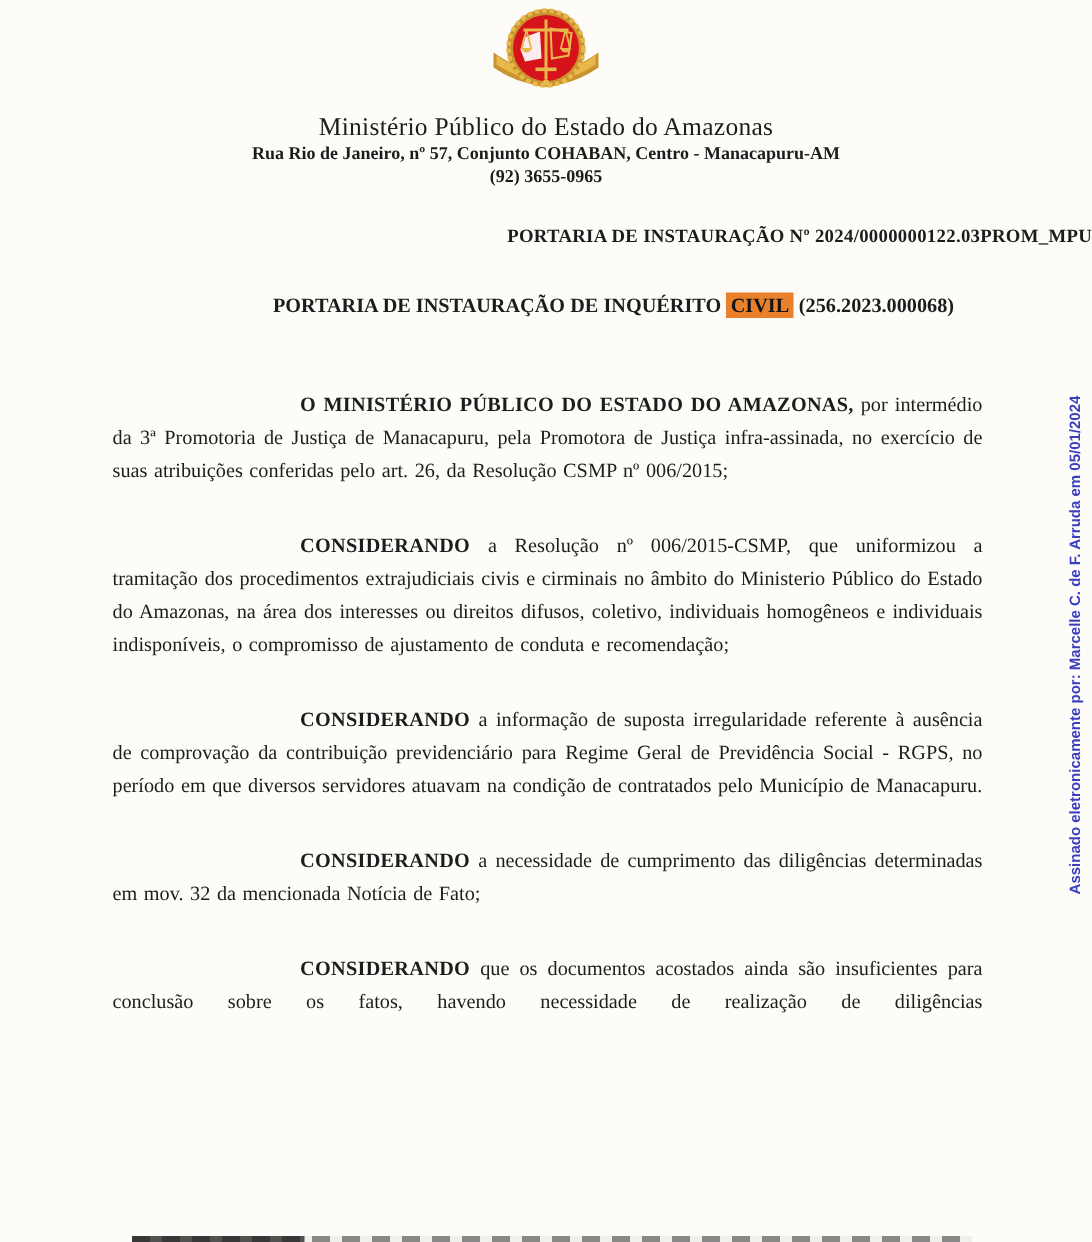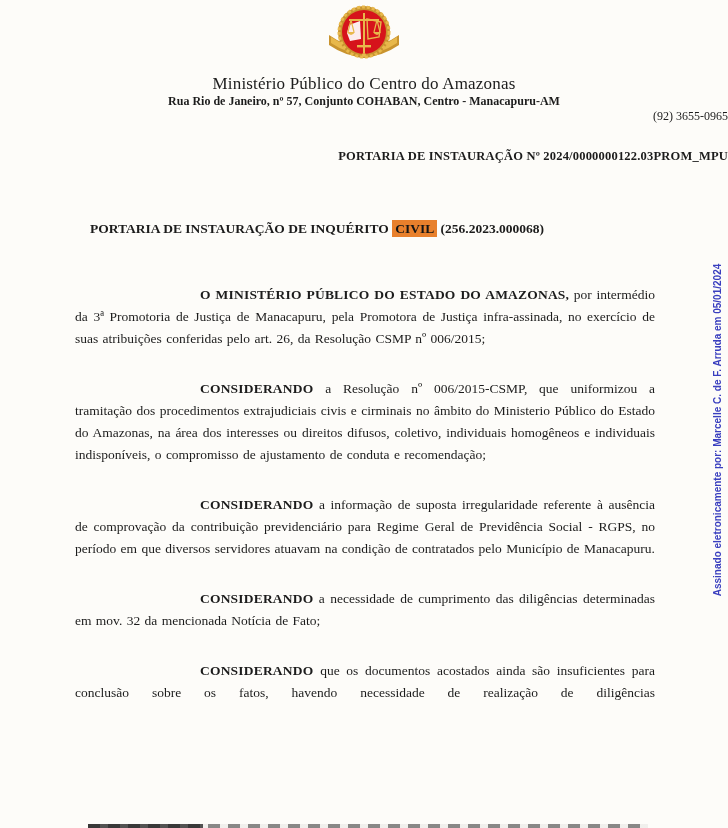--- a/index.html
+++ b/index.html
@@ -11,30 +11,31 @@
     background: #fdfcf9;
     overflow: hidden;
     font-family: "Liberation Serif", "DejaVu Serif", serif;
     color: #1c1c1c;
   }
   .header { text-align: center; padding-top: 5px; }
   .logo-wrap { display: flex; justify-content: center; margin-bottom: 3px; }
   .org-line1 { font-size: 17px; line-height: 20px; letter-spacing: 0.2px; }
   .org-line2 { font-size: 17px; line-height: 21px; letter-spacing: 0.2px; }
   .org-address { font-size: 12px; font-weight: bold; line-height: 15px; }
-  .org-phone { font-size: 12px; font-weight: normal; line-height: 15px; text-align: right; }
+  .org-phone { font-size: 12px; font-weight: bold; line-height: 15px; }
   .doc-number {
     margin-top: 25px;
     text-align: right;
     font-size: 12.5px;
     font-weight: bold;
     letter-spacing: 0.2px;
   }
   .doc-title {
-    margin-top: 57px;
+    margin-top: 31px;
+    text-align: center;
     font-size: 13.5px;
     font-weight: bold;
     padding-left: 90px;
     white-space: nowrap;
   }
   .hl {
     background: #e8802c;
     padding: 1px 3px;
     font-weight: bold;
     color: #141414;
@@ -105,21 +106,21 @@
 
           <rect x="26" y="14" width="30" height="2" fill="#e8b84b"></rect>
 
           <path d="M28,15 L25,27 M28,15 L31,27" stroke="#e8b84b" stroke-width="1.2" fill="none"></path>
           <path d="M24,27 Q28,33 32,27 Z" fill="#e8b84b"></path>
           <path d="M54,15 L51,27 M54,15 L57,27" stroke="#e8b84b" stroke-width="1.2" fill="none"></path>
           <path d="M50,27 Q54,33 58,27 Z" fill="#e8b84b"></path>
         </svg>
       </span>
     </div>
-    <div class="org-line1">Ministério Público do Centro do Amazonas</div>
+    <div class="org-line1">Ministério Público do Estado do Amazonas</div>
     <div class="org-address">Rua Rio de Janeiro, nº 57, Conjunto COHABAN, Centro - Manacapuru-AM</div>
     <div class="org-phone">(92) 3655-0965</div>
   </div>
 
   <div class="doc-number">PORTARIA DE INSTAURAÇÃO Nº 2024/0000000122.03PROM_MPU</div>
 
   <div class="doc-title"><span>PORTARIA DE INSTAURAÇÃO DE INQUÉRITO </span><span class="hl">CIVIL</span><span> (256.2023.000068)</span></div>
 
   <div class="body-text">
     <p class="para"><b>O MINISTÉRIO PÚBLICO DO ESTADO DO AMAZONAS,</b><span> por intermédio da 3ª Promotoria de Justiça de Manacapuru, pela Promotora de Justiça infra-assinada, no exercício de suas atribuições conferidas pelo art. 26, da Resolução CSMP nº 006/2015;</span></p>

